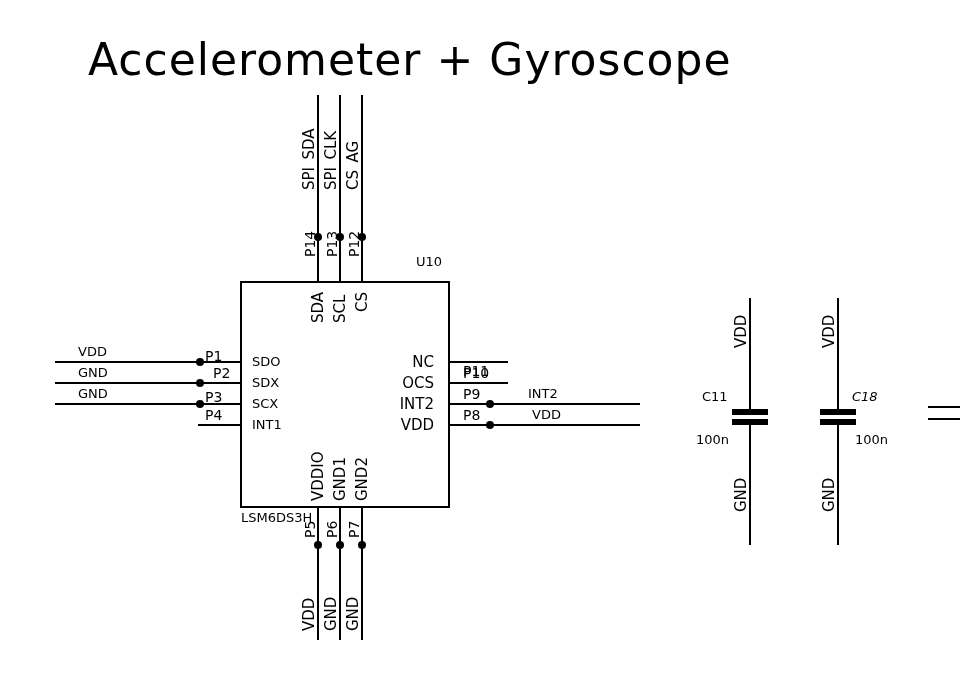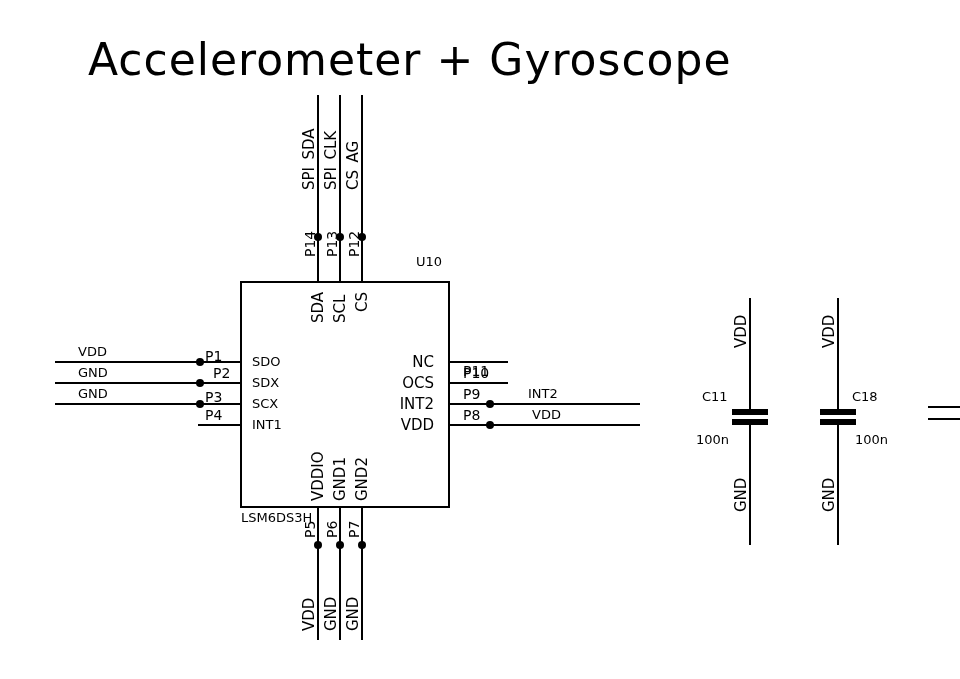--- a/index.html
+++ b/index.html
@@ -117,19 +117,19 @@
   <div class="vlbl" style="left:733px;top:512px;">GND</div>
   <div class="lbl" style="left:702px;top:389px;">C11</div>
   <div class="lbl" style="left:696px;top:432px;">100n</div>
 
   <div class="vline" style="left:837px;top:298px;height:111px;"></div>
   <div class="plate" style="left:820px;top:409px;width:36px;"></div>
   <div class="plate" style="left:820px;top:419px;width:36px;"></div>
   <div class="vline" style="left:837px;top:425px;height:120px;"></div>
   <div class="vlbl" style="left:821px;top:348px;">VDD</div>
   <div class="vlbl" style="left:821px;top:512px;">GND</div>
-  <div class="lbl" style="left:852px;top:389px;">C18</div>
+  <div class="lbl" style="left:852px;top:389px;font-style:italic;">C18</div>
   <div class="lbl" style="left:855px;top:432px;">100n</div>
 
   <div class="hline" style="left:928px;top:406px;width:32px;"></div>
   <div class="hline" style="left:928px;top:418px;width:32px;"></div>
 
 </div>
 
 </body></html>

